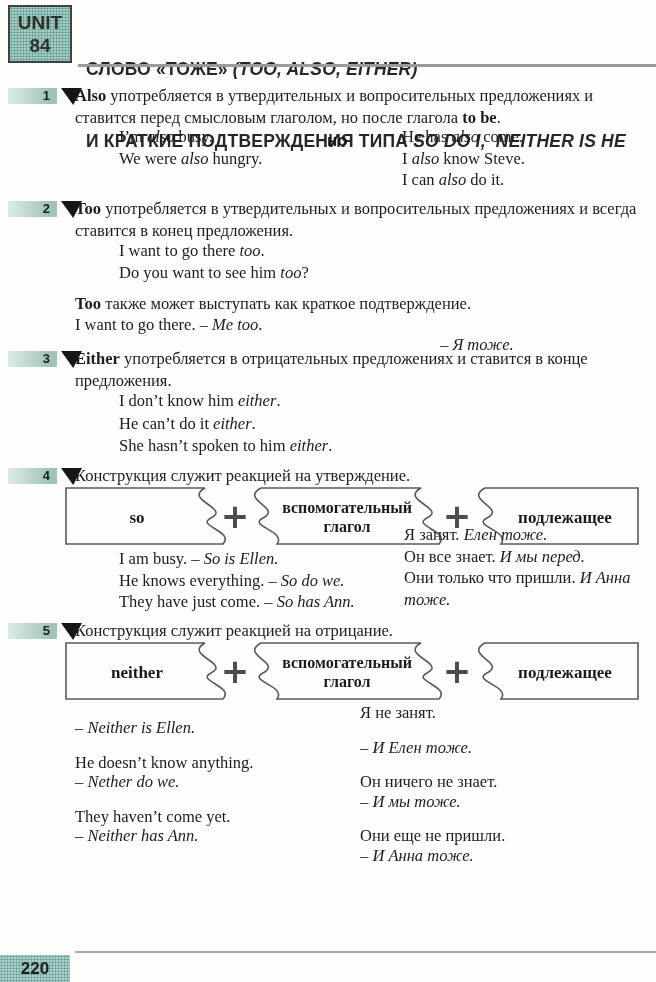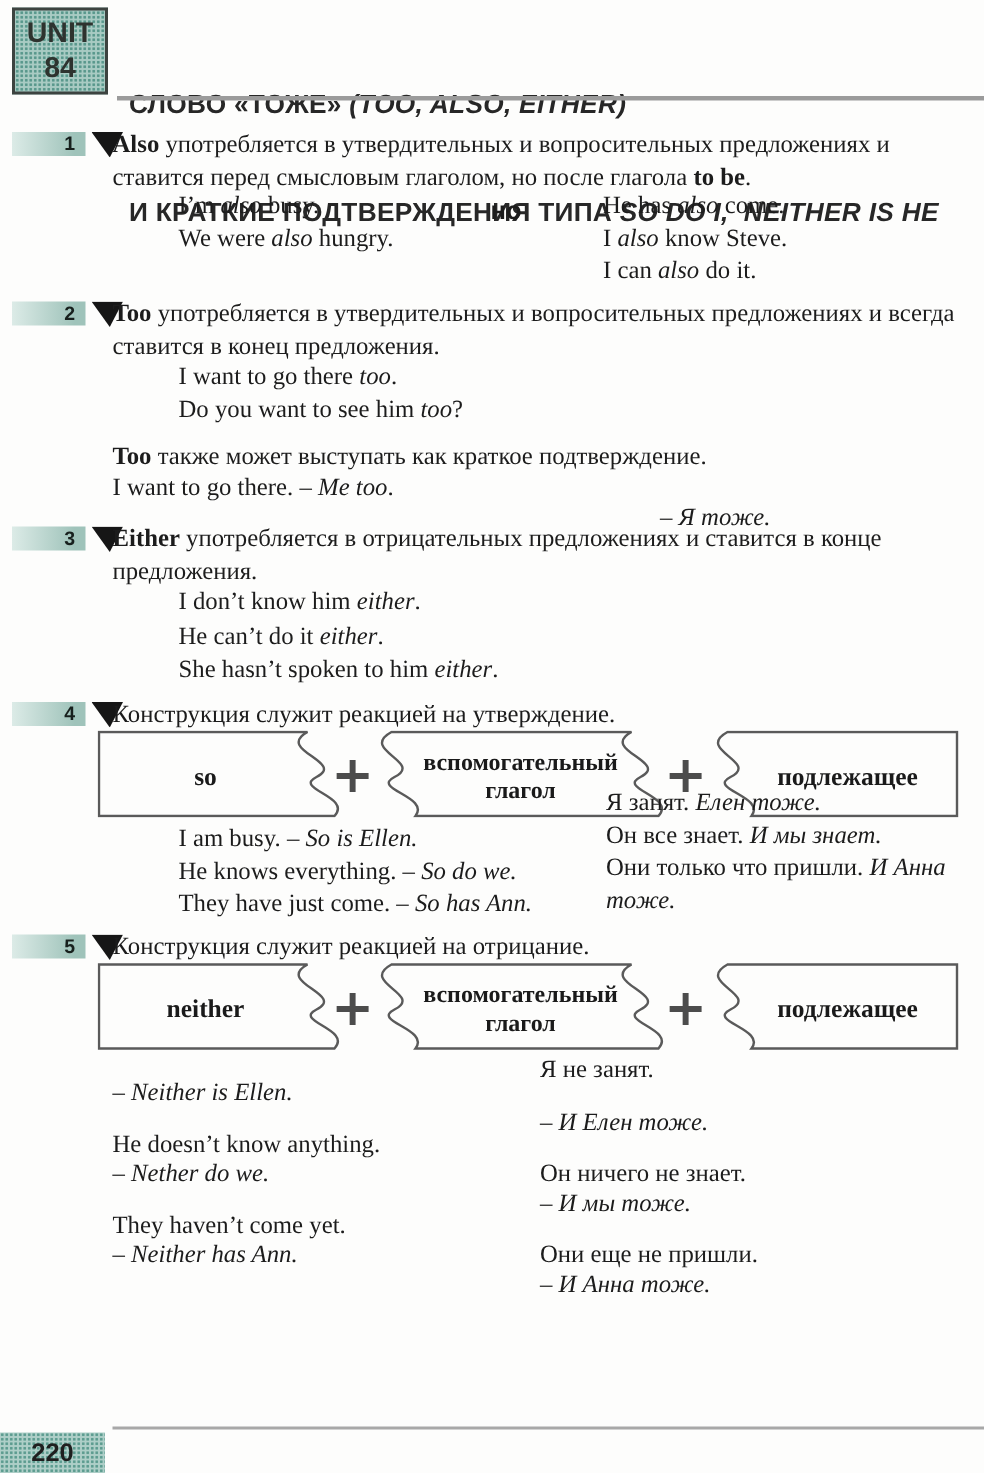--- a/index.html
+++ b/index.html
@@ -132,21 +132,21 @@
     <text x="500" y="36" font-size="17" text-anchor="middle">подлежащее</text>
   </svg>
 
   <div class="txt lines" style="left:75px;top:548px;">
     <div><span>I am busy. – </span><span class="i">So is Ellen.</span></div>
     <div><span>He knows everything. – </span><span class="i">So do we.</span></div>
     <div><span>They have just come. – </span><span class="i">So has Ann.</span></div>
   </div>
   <div class="txt lines" style="left:360px;top:524px;">
     <div><span>Я занят. </span><span class="i">Елен тоже.</span></div>
-    <div><span>Он все знает. </span><span class="i">И мы знает.</span></div>
+    <div><span>Он все знает. </span><span class="i">И мы перед.</span></div>
     <div><span>Они только что пришли. </span><span class="i">И Анна тоже.</span></div>
   </div>
 
   <div class="marker" style="top:623px;">
     <div class="bar">5</div>
     <div class="tri"></div>
   </div>
   <div class="txt" style="left:75px;top:620px;width:560px;"><span>Конструкция служит реакцией на отрицание.</span></div>
 
   <svg class="diagram" style="top:642px;" viewBox="0 0 575 58">

